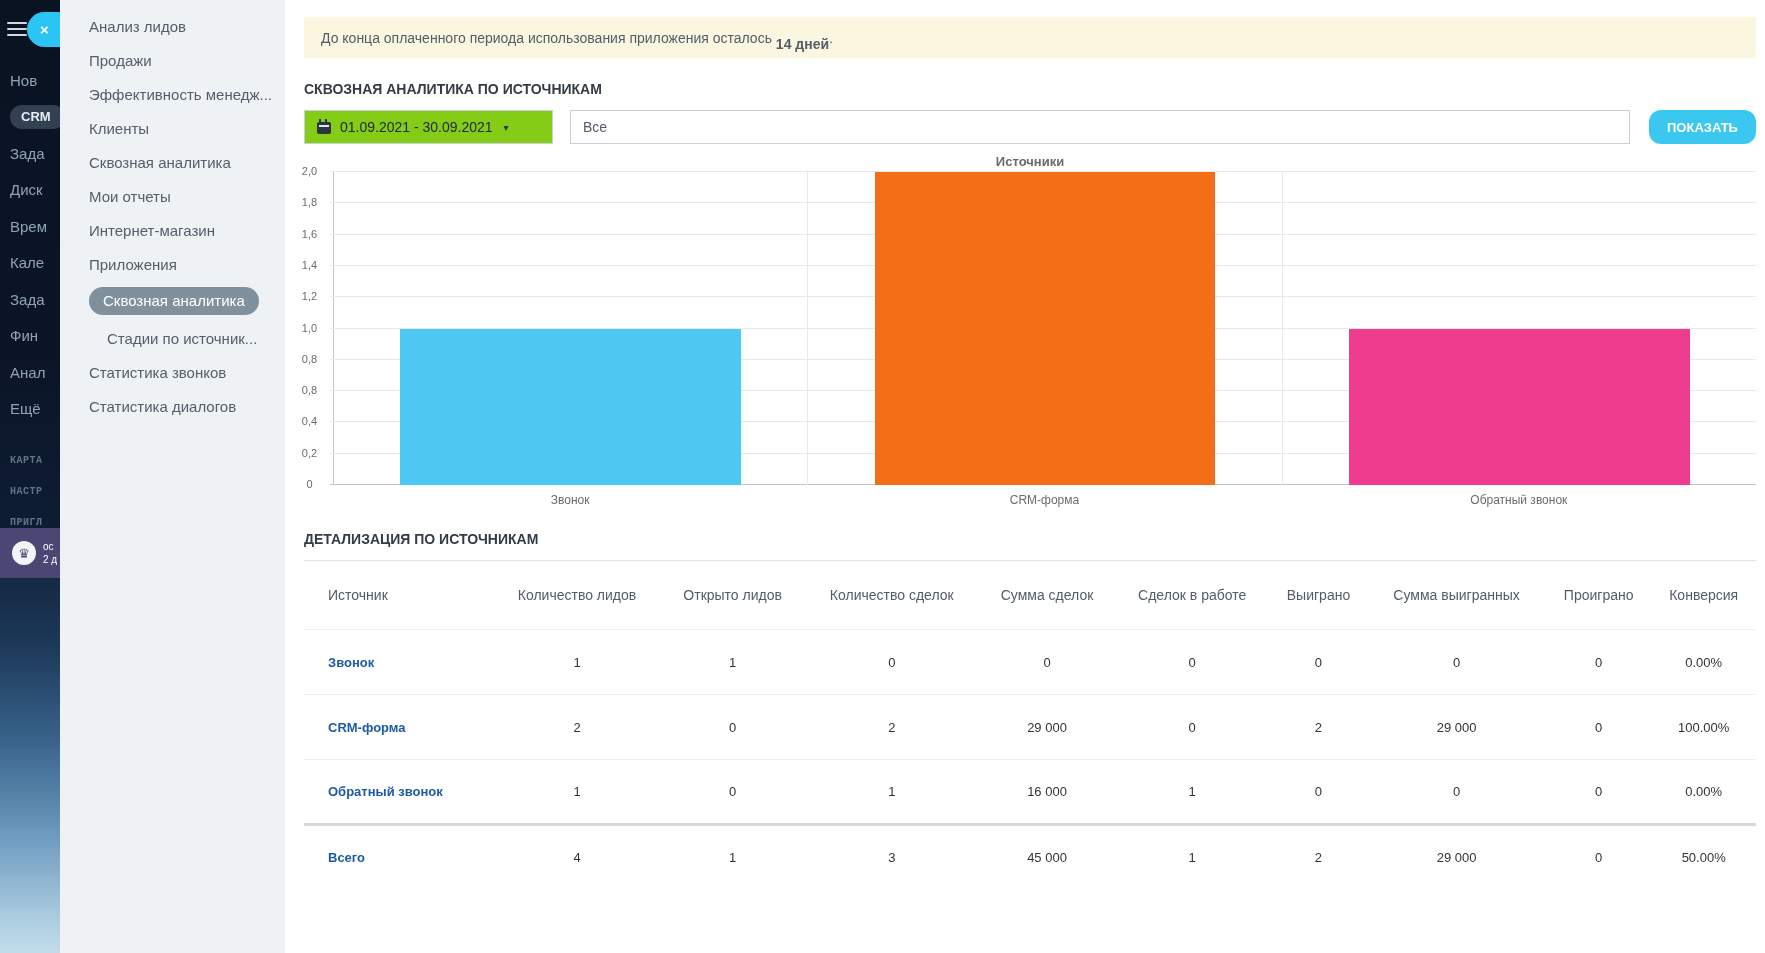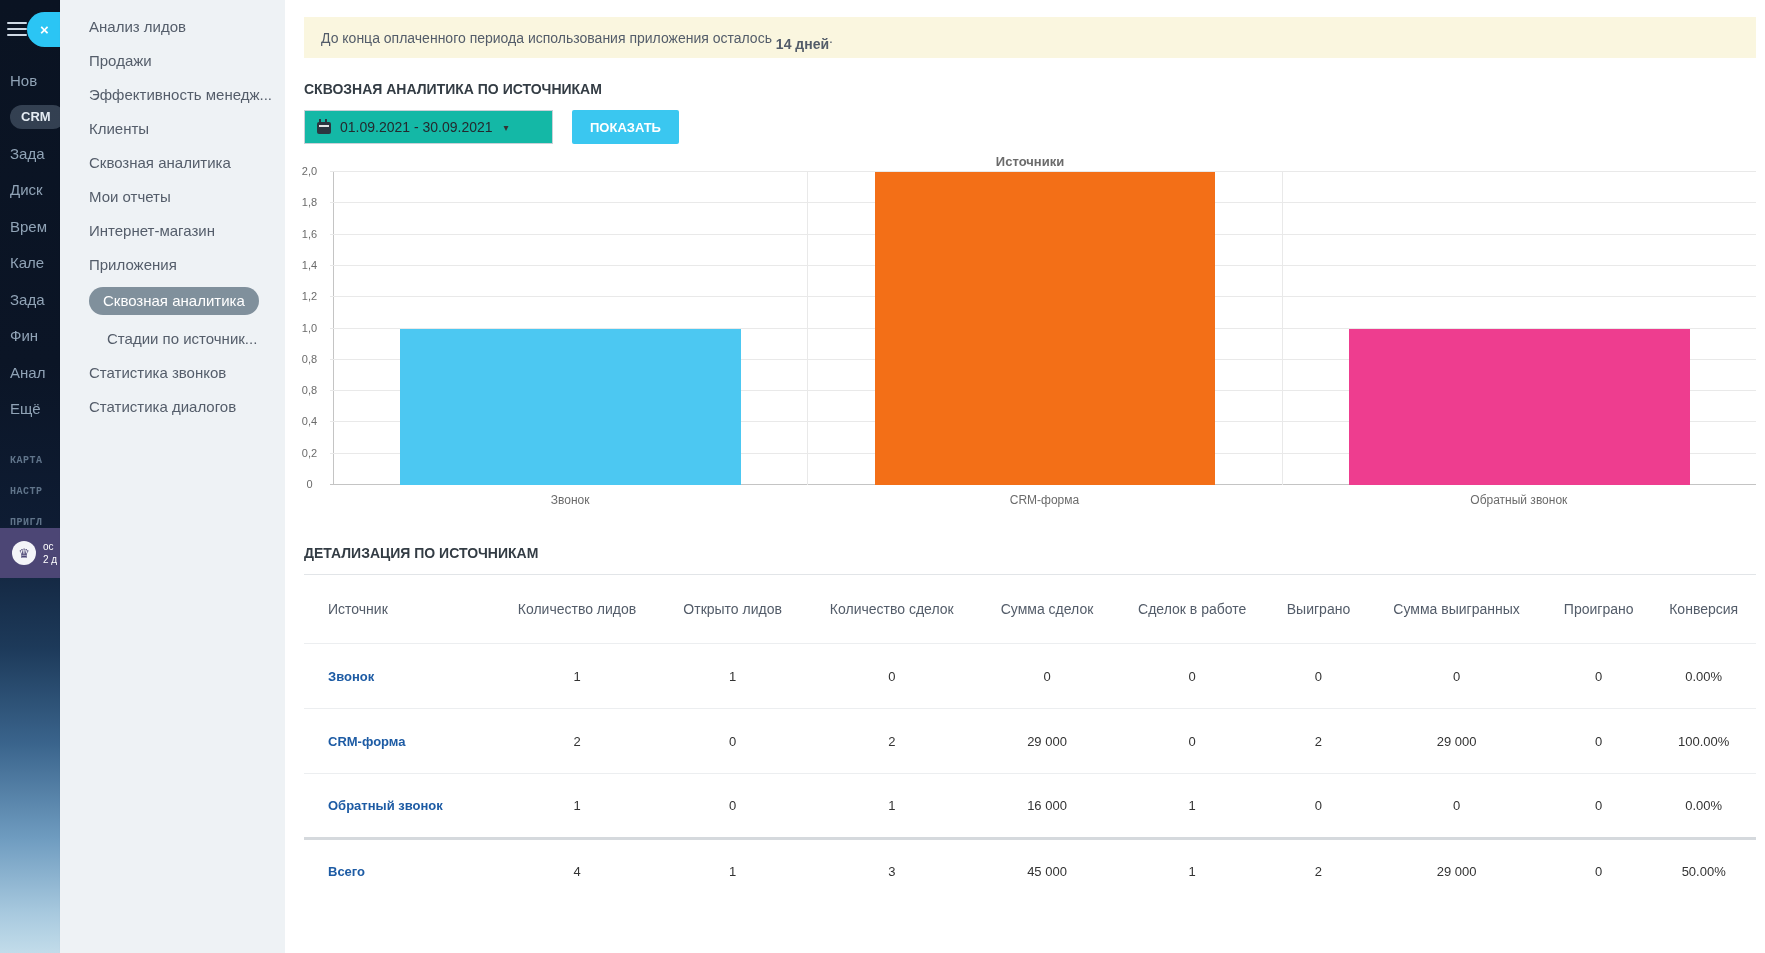--- a/index.html
+++ b/index.html
@@ -78,42 +78,42 @@
     margin:17px 9px 0 19px; height:41px; background:#faf6df;
     display:flex; align-items:center; padding:0 17px;
     font-size:14px; color:#535c69;
   }
   .banner b { margin:12px 0 0 0; }
   .section-title {
     margin:23px 9px 0 19px; font-size:14px; font-weight:bold; color:#333c44;
   }
   .filters { margin:13px 9px 0 19px; display:flex; align-items:center; }
   .datebox {
-    width:249px; height:34px; border:1px solid #c9d1d8; background:#14b8a6;
+    width:249px; height:34px; border:1px solid #c9d1d8; background:#84cc16;
     display:flex; align-items:center; padding:0 12px; gap:9px;
     font-size:14px; color:#24292e; cursor:pointer; flex:none;
   }
   .cal-icon { width:14px; height:12px; background:#2c3640; border-radius:2px; position:relative; flex:none; margin-top:2px; }
   .cal-icon::before {
     content:""; position:absolute; top:-3px; left:2px; width:2px; height:4px;
     background:#2c3640; box-shadow:6px 0 0 #2c3640;
   }
   .cal-icon::after {
     content:""; position:absolute; top:3px; left:2px; right:2px; height:2px; background:#f8f9fa; opacity:.9;
   }
   .caret { font-size:10px; color:#333; margin-left:2px; }
   .source-input {
     flex:1; margin-left:17px; height:34px; border:1px solid #c9d1d8;
     padding:0 12px; font-size:14px; color:#535c69; background:#fff; outline:none;
   }
   .show-btn {
     margin-left:19px; width:107px; height:34px; flex:none;
     background:#3ac7f0; color:#fff; border:none; font-weight:bold;
     font-size:13px; font-family:"Liberation Sans",sans-serif; cursor:pointer;
-    border-radius:2px;
+    border-radius:12px;
   }
 
   
   .chart { margin:10px 9px 0 19px; }
   .chart-title { text-align:center; font-size:13px; font-weight:bold; color:#6b6b6b; height:18px; }
   .chart-plot {
     position:relative; height:313px; margin-left:29px;
     border-left:1px solid #c4c4c4;
   }
   .gridline {
@@ -126,21 +126,21 @@
     text-align:center; font-size:11px; color:#6b6b6b;
   }
   .slots { position:absolute; left:0; right:0; top:0; bottom:0; display:flex; }
   .slot { flex:1; display:flex; align-items:flex-end; justify-content:center; }
   .slot + .slot { border-left:1px solid #e9e9e9; }
   .bar { width:72%; }
   .chart-x-labels { display:flex; margin-left:29px; margin-top:8px; }
   .xlabel { flex:1; text-align:center; font-size:12px; color:#6b6b6b; }
 
   
-  .details-title { margin-top:38px; }
+  .details-title { margin-top:24px; }
   .details-table {
     margin:13px 9px 0 19px; width:calc(100% - 28px);
     border-collapse:collapse; border-top:1px solid #e2e5e8;
   }
   .details-table th {
     font-weight:normal; color:#535c69; font-size:14px;
     height:69px; text-align:center; white-space:nowrap; padding:0 6px;
   }
   .details-table td {
     text-align:center; font-size:13px; color:#333;
@@ -244,20 +244,21 @@
   </div>
 
   <div class="section-title">СКВОЗНАЯ АНАЛИТИКА ПО ИСТОЧНИКАМ</div>
 
   <div class="filters">
     <div class="datebox">
       <span class="cal-icon"></span>
       <span>01.09.2021 - 30.09.2021</span>
       <span class="caret">▾</span>
     </div>
+    <input class="source-input" value="Все" style="">
     <button class="show-btn">ПОКАЗАТЬ</button>
   </div>
 
   <div class="chart">
     <div class="chart-title">Источники</div>
     <div class="chart-plot">
         <div class="gridline baseline" style="bottom: 0%;">
           <span class="ytick">0</span>
         </div>
         <div class="gridline" style="bottom: 10%;">

